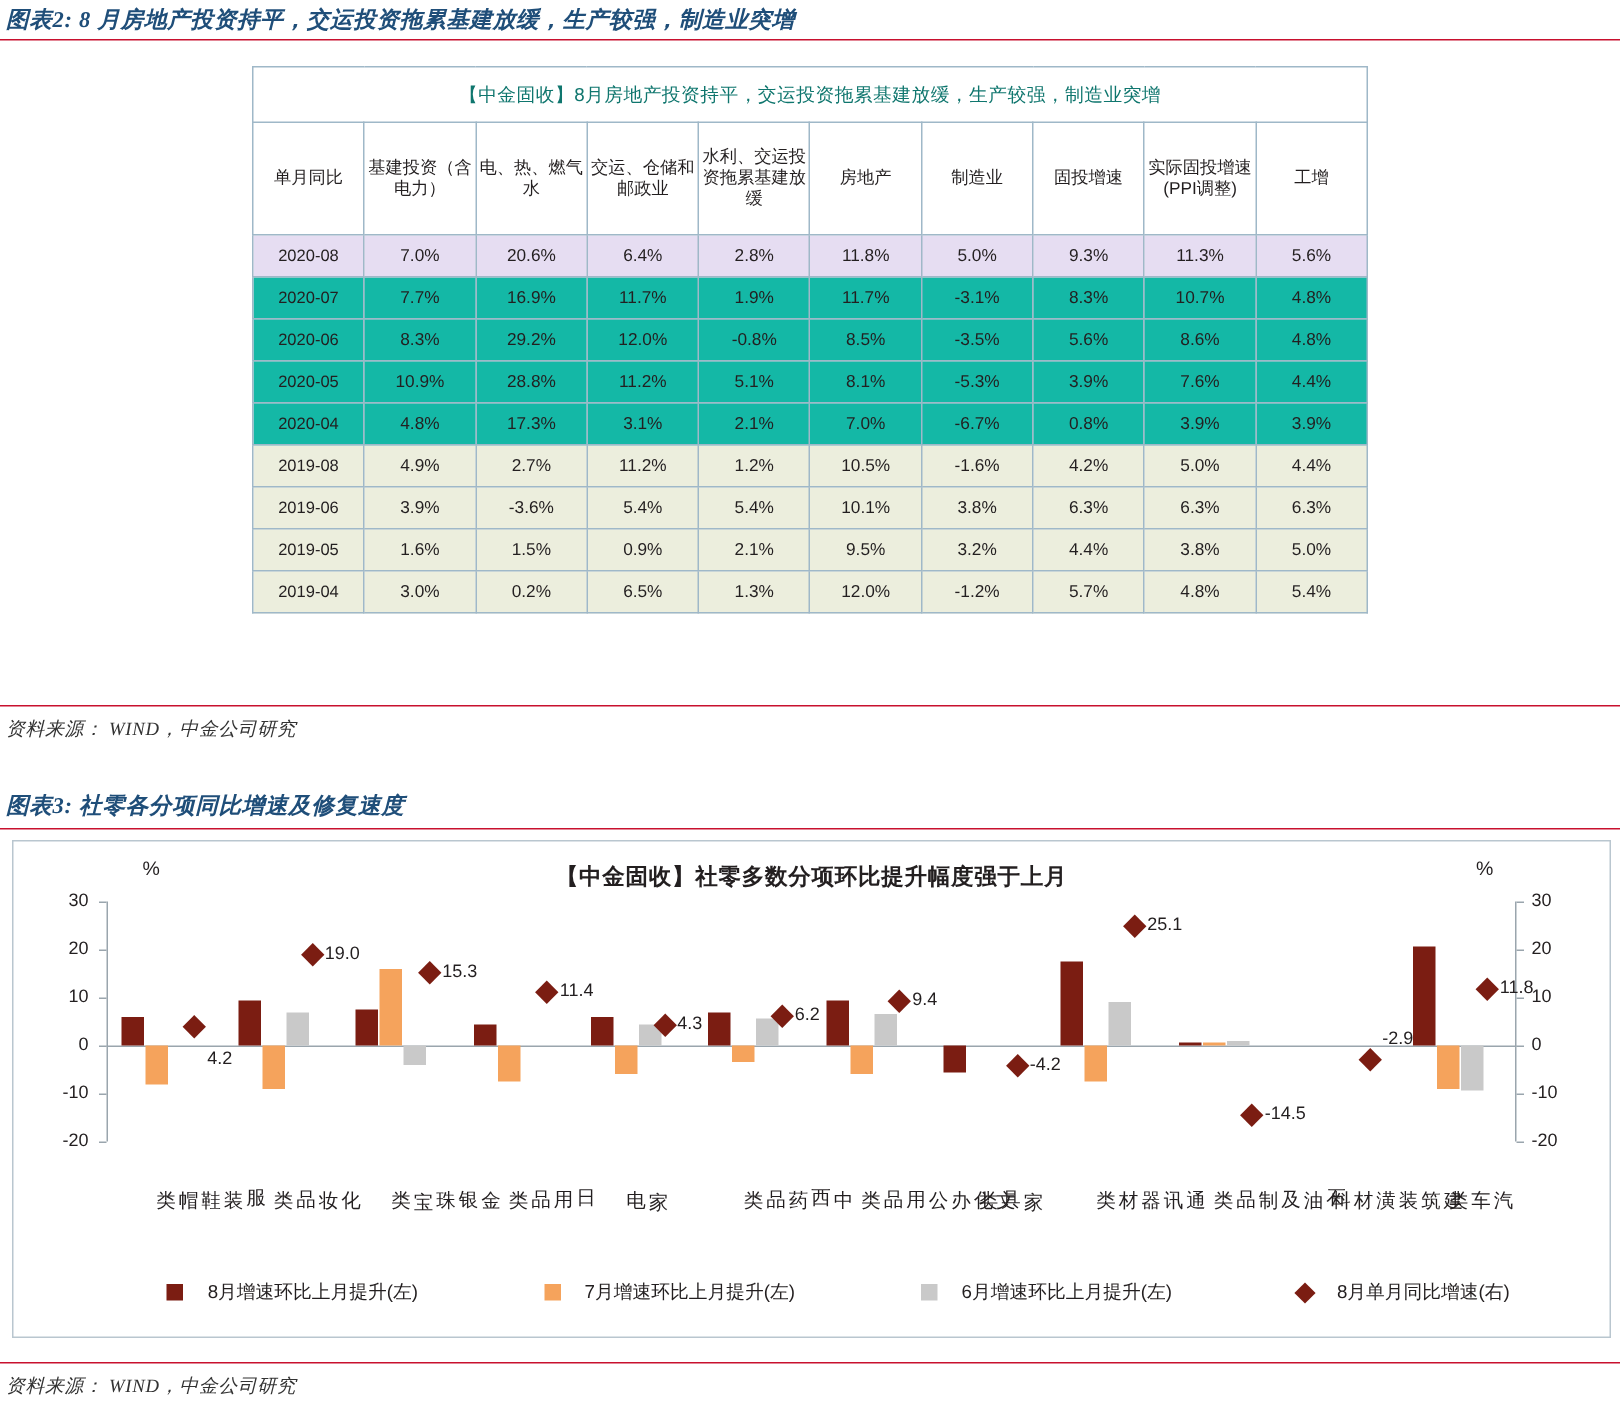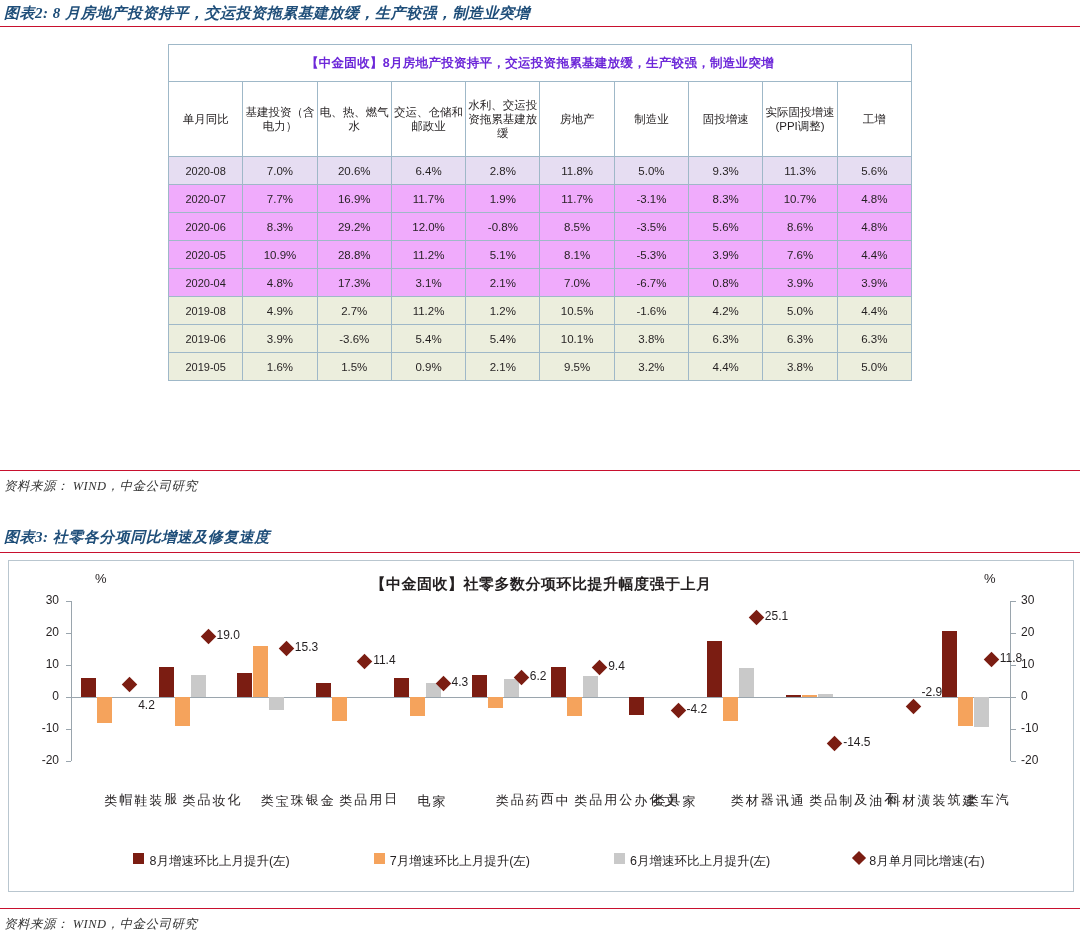--- a/index.html
+++ b/index.html
@@ -41,38 +41,38 @@
   }
   table.fin td,table.fin th{
     border:1px solid #9fb8c8;
     text-align:center;
     vertical-align:middle;
     padding:0;
   }
   .tbl-title{
     height:36px;
     font-size:12.5px;
-    font-weight:bold;
-    color:#6d28d9;
+    font-weight:normal;
+    color:#0f766e;
     background:#ffffff;
     letter-spacing:0.3px;
   }
   .hdr td{
     height:74px;
     font-weight:normal;
     font-size:11.5px;
     color:#231f20;
     background:#ffffff;
     line-height:14px;
     padding:2px 3px;
   }
   .hdr td:first-child{font-size:11.5px;}
   tr.row td{height:27px;}
   tr.hl td{background:#e6ddf2;}
-  tr.blue td{background:#f0abfc;}
+  tr.blue td{background:#14b8a6;}
   tr.green td{background:#eceedd;}
   .lbl{font-size:11px;}
   
   #exhibit3-caption{position:absolute;left:4px;top:528px;}
   #exhibit3-rule{position:absolute;left:0;top:552px;width:1080px;}
   #chart-box{
     position:absolute;left:8px;top:560px;width:1064px;height:330px;
     border:1px solid #b9c6cf;
     background:#fff;
   }
@@ -105,21 +105,21 @@
     text-orientation:upright;
     letter-spacing:1px;
     line-height:15px;
     text-align:left;
   }
   #legend{
     position:absolute;left:0;top:292px;width:1064px;
     display:flex;justify-content:center;gap:48px;align-items:center;
     font-size:12.5px;color:#231f20;
   }
-  .lg{display:flex;align-items:flex-start;gap:5px;padding-left:36px;}
+  .lg{display:flex;align-items:center;gap:16px;padding-left:36px;}
   .swatch{width:11px;height:11px;display:inline-block;}
   .swatch.dia{transform:rotate(45deg);width:10px;height:10px;}
   #exhibit3-source-rule{position:absolute;left:0;top:908px;width:1080px;}
   #source2{position:absolute;left:4px;top:478px;}
   #exhibit2-source-rule{position:absolute;left:0;top:470px;width:1080px;}
   #source3{position:absolute;left:4px;top:916px;}
 </style>
 </head>
 <body>
 
@@ -232,20 +232,32 @@
           <td class="lbl">2019-05</td>
           <td>1.6%</td>
           <td>1.5%</td>
           <td>0.9%</td>
           <td>2.1%</td>
           <td>9.5%</td>
           <td>3.2%</td>
           <td>4.4%</td>
           <td>3.8%</td>
           <td>5.0%</td>
+        </tr>
+        <tr class="row green">
+          <td class="lbl">2019-04</td>
+          <td>3.0%</td>
+          <td>0.2%</td>
+          <td>6.5%</td>
+          <td>1.3%</td>
+          <td>12.0%</td>
+          <td>-1.2%</td>
+          <td>5.7%</td>
+          <td>4.8%</td>
+          <td>5.4%</td>
         </tr>
       </tbody>
   </table>
 </div>
 
 <hr class="hr" id="exhibit2-source-rule">
 <div class="source" id="source2">资料来源：  WIND，中金公司研究</div>
 
 <div class="caption" id="exhibit3-caption">图表3: 社零各分项同比增速及修复速度</div>
 <hr class="hr" id="exhibit3-rule">

